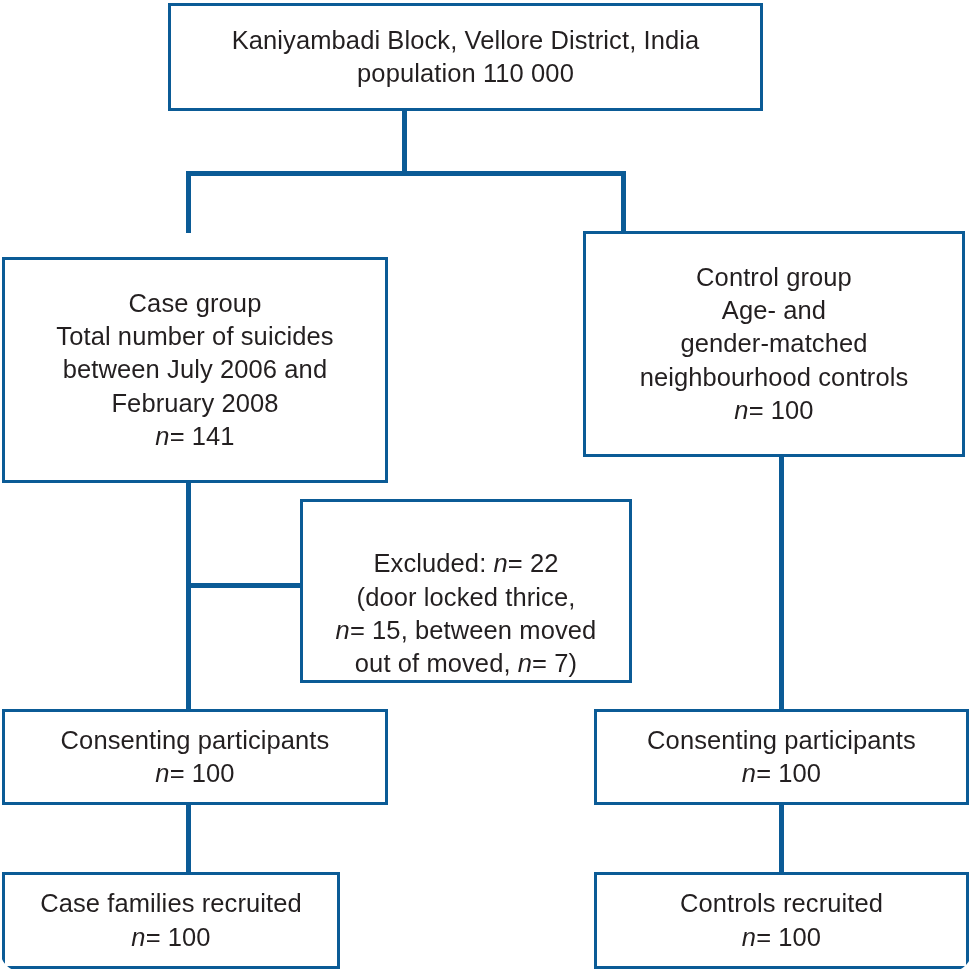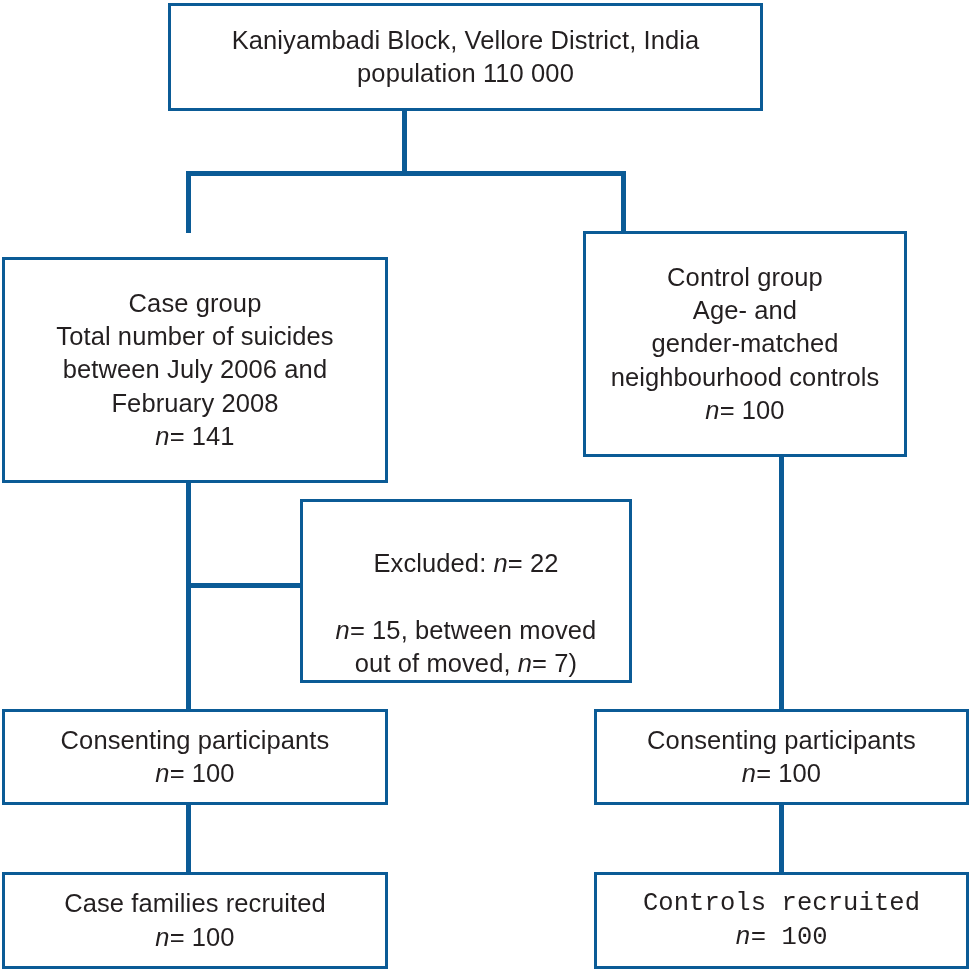--- a/index.html
+++ b/index.html
@@ -11,20 +11,21 @@
   body {
     font-family: "Liberation Sans", "DejaVu Sans", sans-serif;
     -webkit-font-smoothing: antialiased;
   }
   #flow-root {
     position: relative;
     width: 972px;
     height: 972px;
     background: #ffffff;
     overflow: hidden;
+    border-radius: 22px;
   }
   .node {
     position: absolute;
     box-sizing: border-box;
     border: 3px solid #0b5b96;
     background: #ffffff;
     display: flex;
     align-items: center;
     justify-content: center;
     text-align: center;
@@ -50,26 +51,26 @@
   
   .conn {
     position: absolute;
     background: #0b5b96;
     z-index: 1;
   }
 
   
   #node-population  { left: 168px; top: 3px;   width: 595px; height: 108px; }
   #node-case-group  { left: 2px;   top: 231px; width: 386px; height: 226px; margin-top: 26px; }
-  #node-control-group { left: 583px; top: 231px; width: 324px; height: 226px; }
+  #node-control-group { left: 583px; top: 231px; width: 382px; height: 226px; }
   #node-excluded    { left: 300px; top: 499px; width: 332px; height: 184px; align-items: flex-end; }
   #node-consent-case   { left: 2px;   top: 709px; width: 386px; height: 96px; }
   #node-consent-control{ left: 594px; top: 709px; width: 375px; height: 96px; }
-  #node-case-recruited { left: 2px;   top: 872px; width: 386px; height: 97px; }
-  #node-controls-recruited { left: 594px; top: 872px; width: 375px; height: 97px; font-family: Liberation Mono, monospace; }
+  #node-case-recruited { left: 2px;   top: 872px; width: 338px; height: 97px; }
+  #node-controls-recruited { left: 594px; top: 872px; width: 375px; height: 97px; }
 
   
   
   #conn-pop-stem   { left: 402px; top: 111px; width: 5px;  height: 64px; }
   #conn-split-bar  { left: 186px; top: 171px; width: 440px; height: 5px; }
   #conn-split-left { left: 186px; top: 171px; width: 5px;  height: 62px; }
   #conn-split-right{ left: 621px; top: 171px; width: 5px;  height: 62px; }
 
   
   #conn-case-trunk { left: 186px; top: 456px; width: 5px;  height: 255px; }
@@ -110,21 +111,21 @@
   </div>
 
   <div class="node" id="node-control-group">
     <span class="node-text"><span>Control group
 Age- and
 gender-matched
 neighbourhood controls</span><br><i>n</i><span>= 100</span></span>
   </div>
 
   <div class="node" id="node-excluded">
-    <span class="node-text"><span>Excluded: </span><i>n</i><span>= 22</span><br><br><i>n</i><span>= 15,</span><span> between moved</span><br><span>out of moved, </span><i>n</i><span>= 7)</span></span>
+    <span class="node-text"><span>Excluded: </span><i>n</i><span>= 22</span><br><span>(door locked thrice,</span><br><i>n</i><span>= 15,</span><span> between moved</span><br><span>out of moved, </span><i>n</i><span>= 7)</span></span>
   </div>
 
   <div class="node" id="node-consent-case">
     <span class="node-text"><span>Consenting participants</span><br><i>n</i><span>= 100</span></span>
   </div>
 
   <div class="node" id="node-consent-control">
     <span class="node-text"><span>Consenting participants</span><br><i>n</i><span>= 100</span></span>
   </div>
 

